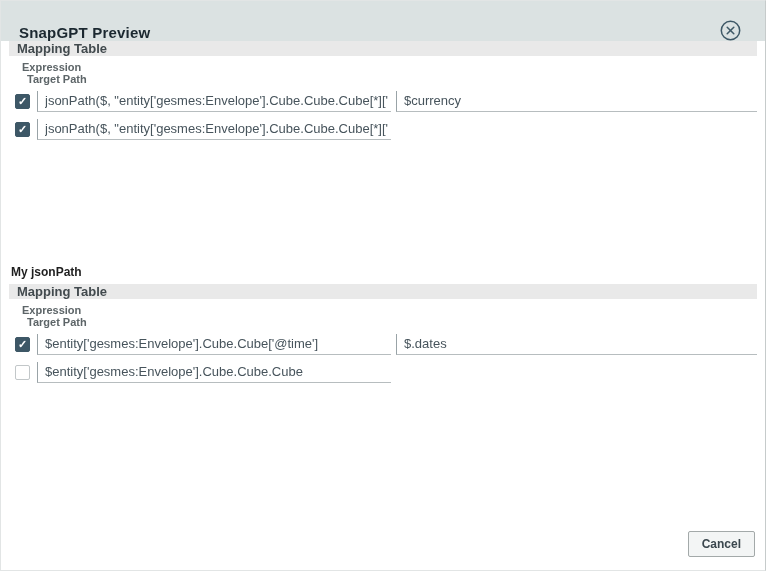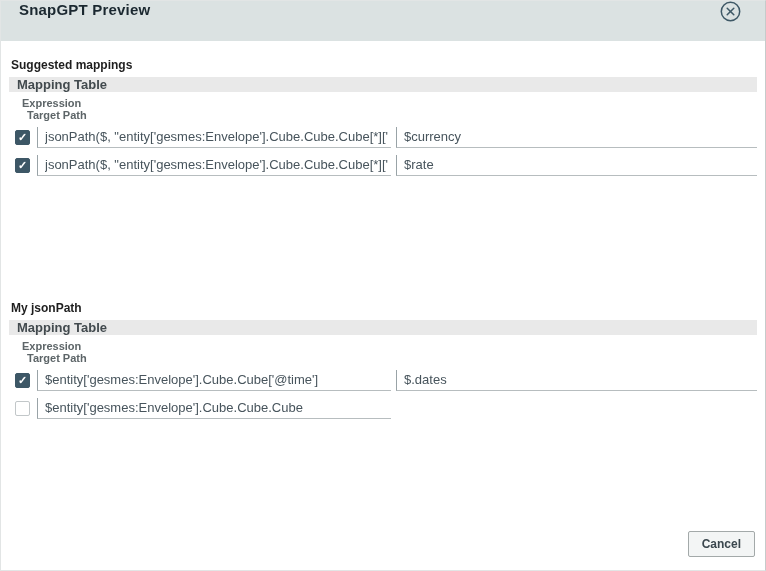--- a/index.html
+++ b/index.html
@@ -2,21 +2,21 @@
 <html><head>
 <meta charset="utf-8">
 <style>
   * { margin:0; padding:0; box-sizing:border-box; }
   html,body { width:766px; height:571px; background:#fff; font-family:"Liberation Sans", sans-serif; }
   .dialog {
     position:relative; width:766px; height:571px; background:#fff;
     border:1px solid #e2e5e5; border-right-color:#c6cbcb; overflow:hidden;
   }
   .dialog-header {
-    height:40px; background:#dbe2e2; display:flex; align-items:flex-start;
+    height:40px; background:#dbe2e2; display:flex; align-items:flex-end;
     justify-content:space-between; padding:0 24px 0 18px;
   }
   .dialog-title { font-size:15px; font-weight:bold; color:#1b2830; letter-spacing:.2px; }
   .close-btn { width:21px; height:21px; cursor:pointer; display:flex; align-items:center; justify-content:center; }
   .content { padding:0 8px; }
   .section-heading { font-size:12px; font-weight:bold; color:#1e1e1e; margin:17px 0 5px 2px; }
   .table-bar {
     background:#e9e9e9; height:15px; display:flex; align-items:center;
     padding-left:8px; font-size:13px; font-weight:bold; color:#424a4e;
   }
@@ -61,21 +61,20 @@
         <circle cx="10.5" cy="10.5" r="9.2" fill="none" stroke="#3e5866" stroke-width="1.5"></circle>
         <line x1="7.2" y1="7.2" x2="13.8" y2="13.8" stroke="#3e5866" stroke-width="1.5" stroke-linecap="round"></line>
         <line x1="13.8" y1="7.2" x2="7.2" y2="13.8" stroke="#3e5866" stroke-width="1.5" stroke-linecap="round"></line>
       </svg>
     </div>
   </div>
 
   <div class="content">
 
     <section class="mapping-section">
-      <div class="section-heading">Suggested mappings</div>
       <div class="table-bar">
         <span>Mapping Table</span>
       </div>
       <div class="col-headers">
         <div class="cb-col"></div>
         <div class="expr-col col-h">Expression</div>
         <div class="target-col col-h">Target Path</div>
       </div>
       <div class="rows">
   <div class="row">
@@ -93,23 +92,20 @@
   </div>
 
   <div class="row">
     <div class="cb-col">
       <div class="checkbox checked">
         <span class="check-glyph">✓</span>
       </div>
     </div>
     <div class="expr-col">
       <input class="field" value="jsonPath($, &quot;entity['gesmes:Envelope'].Cube.Cube.Cube[*]['@rate" style="">
-    </div>
-    <div class="target-col">
-      <input class="field" value="$rate" style="">
     </div>
   </div>
 </div>
     </section>
 
     <section class="mapping-section">
       <div class="section-heading">My jsonPath</div>
       <div class="table-bar">
         <span>Mapping Table</span>
       </div>

